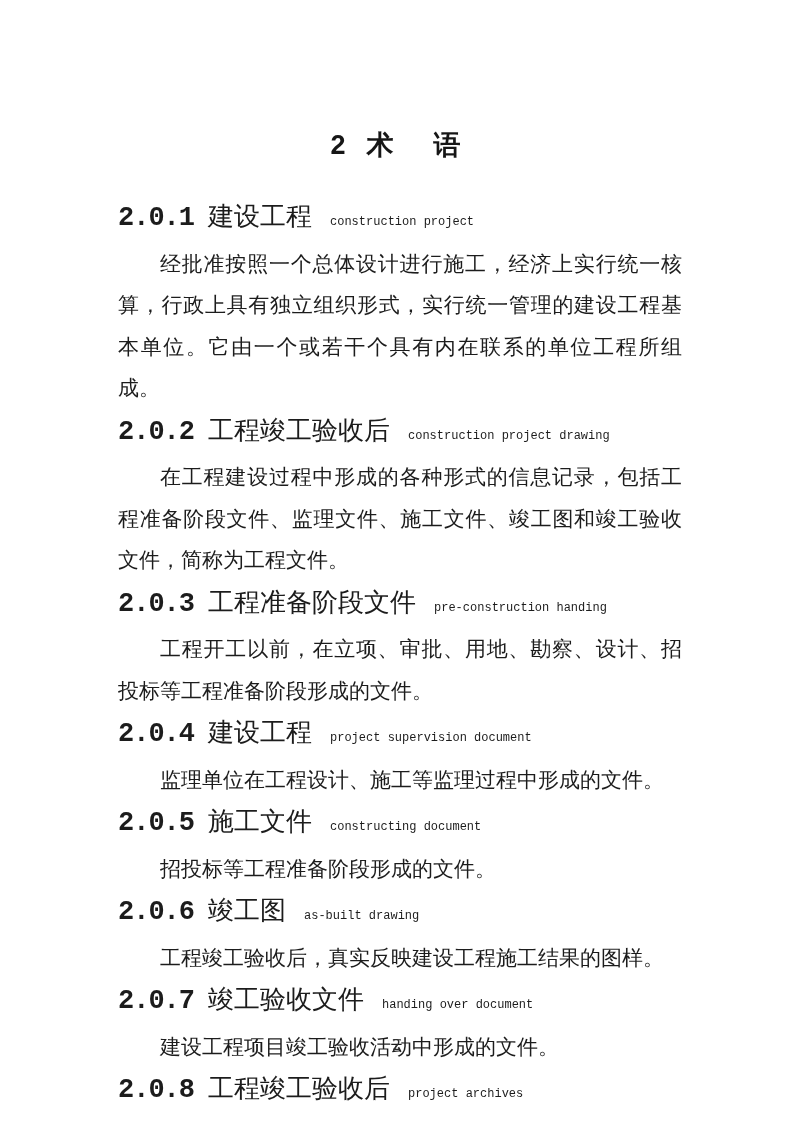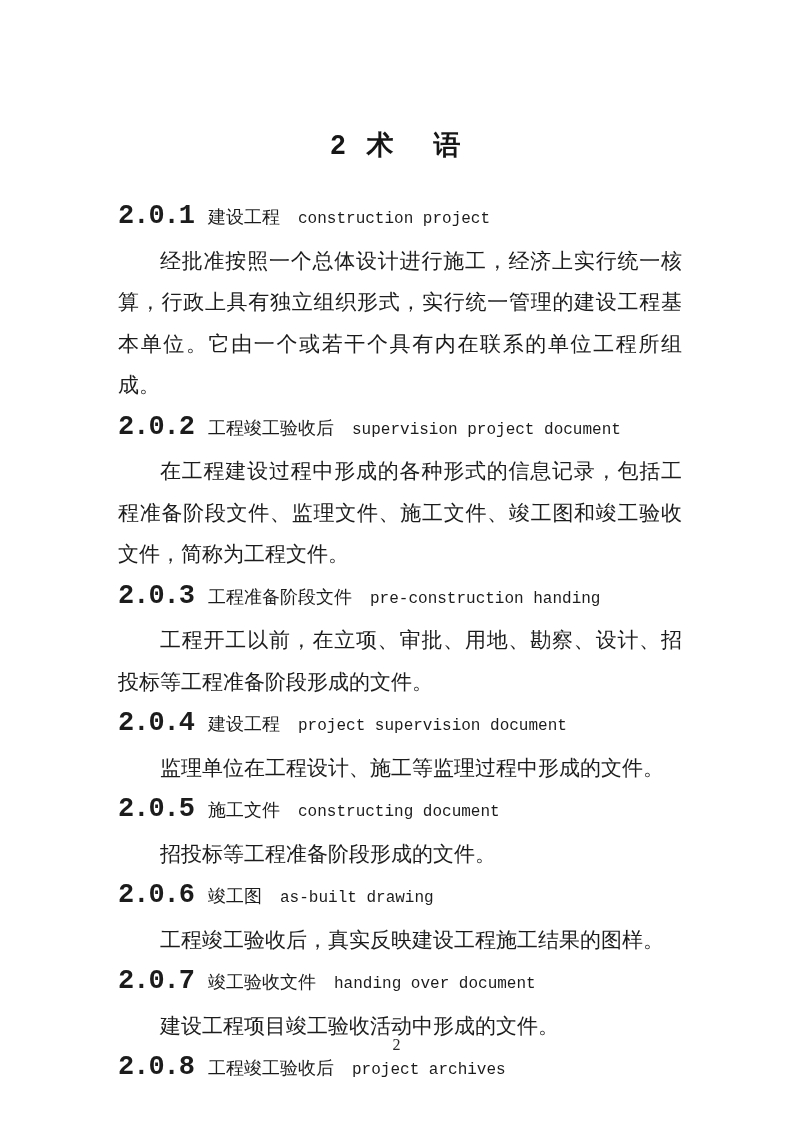--- a/index.html
+++ b/index.html
@@ -41,26 +41,26 @@
     white-space: nowrap;
   }
   .term-number {
     font-family: "Liberation Mono", "DejaVu Sans Mono", monospace;
     font-weight: bold;
     font-size: 27px;
     letter-spacing: -1px;
     margin-right: 14px;
   }
   .term-zh {
-    font-size: 18px;
+    font-size: 26px;
     margin-right: 18px;
   }
   .term-en {
     font-family: "Liberation Mono", "DejaVu Sans Mono", monospace;
-    font-size: 16px;
+    font-size: 12px;
     letter-spacing: 0px;
   }
   .term-definition {
     text-indent: 2em;
     text-align: justify;
     text-justify: inter-ideograph;
   }
   .term-definition:empty { display: none; }
   .page-number {
     position: absolute;
@@ -83,21 +83,21 @@
 
     <div class="term-entry">
       <div class="term-heading">
         <span class="term-number">2.0.1</span><span class="term-zh">建设工程</span><span class="term-en">construction project</span>
       </div>
       <p class="term-definition">经批准按照一个总体设计进行施工，经济上实行统一核算，行政上具有独立组织形式，实行统一管理的建设工程基本单位。它由一个或若干个具有内在联系的单位工程所组成。</p>
     </div>
 
     <div class="term-entry">
       <div class="term-heading">
-        <span class="term-number">2.0.2</span><span class="term-zh">工程竣工验收后</span><span class="term-en">supervision project document</span>
+        <span class="term-number">2.0.2</span><span class="term-zh">工程竣工验收后</span><span class="term-en">construction project drawing</span>
       </div>
       <p class="term-definition">在工程建设过程中形成的各种形式的信息记录，包括工程准备阶段文件、监理文件、施工文件、竣工图和竣工验收文件，简称为工程文件。</p>
     </div>
 
     <div class="term-entry">
       <div class="term-heading">
         <span class="term-number">2.0.3</span><span class="term-zh">工程准备阶段文件</span><span class="term-en">pre-construction handing</span>
       </div>
       <p class="term-definition">工程开工以前，在立项、审批、用地、勘察、设计、招投标等工程准备阶段形成的文件。</p>
     </div>

